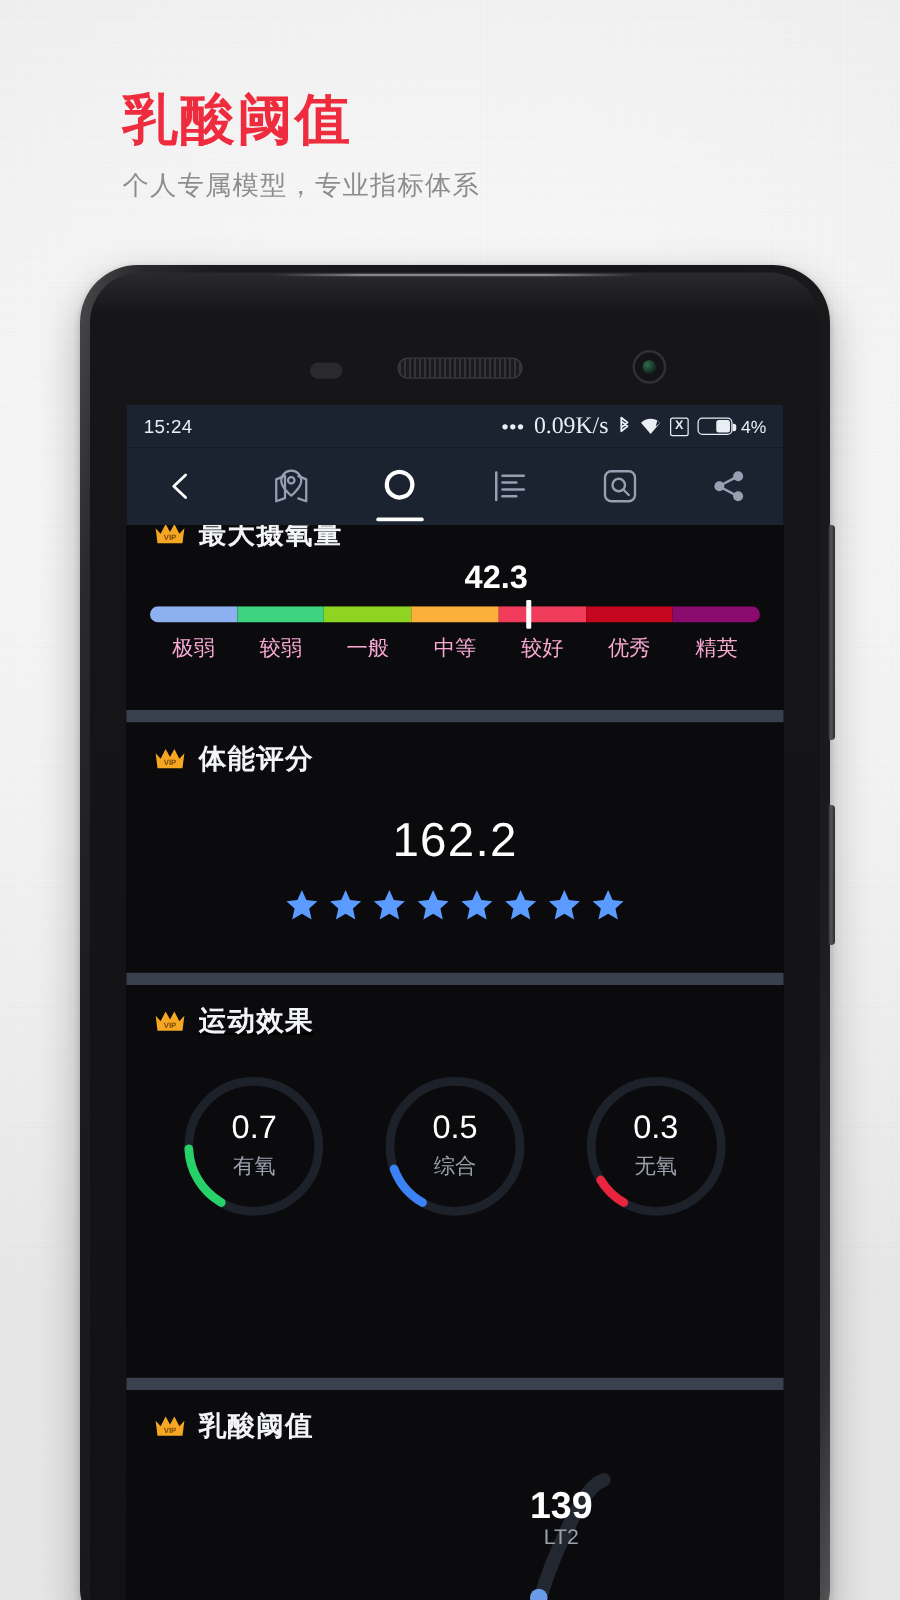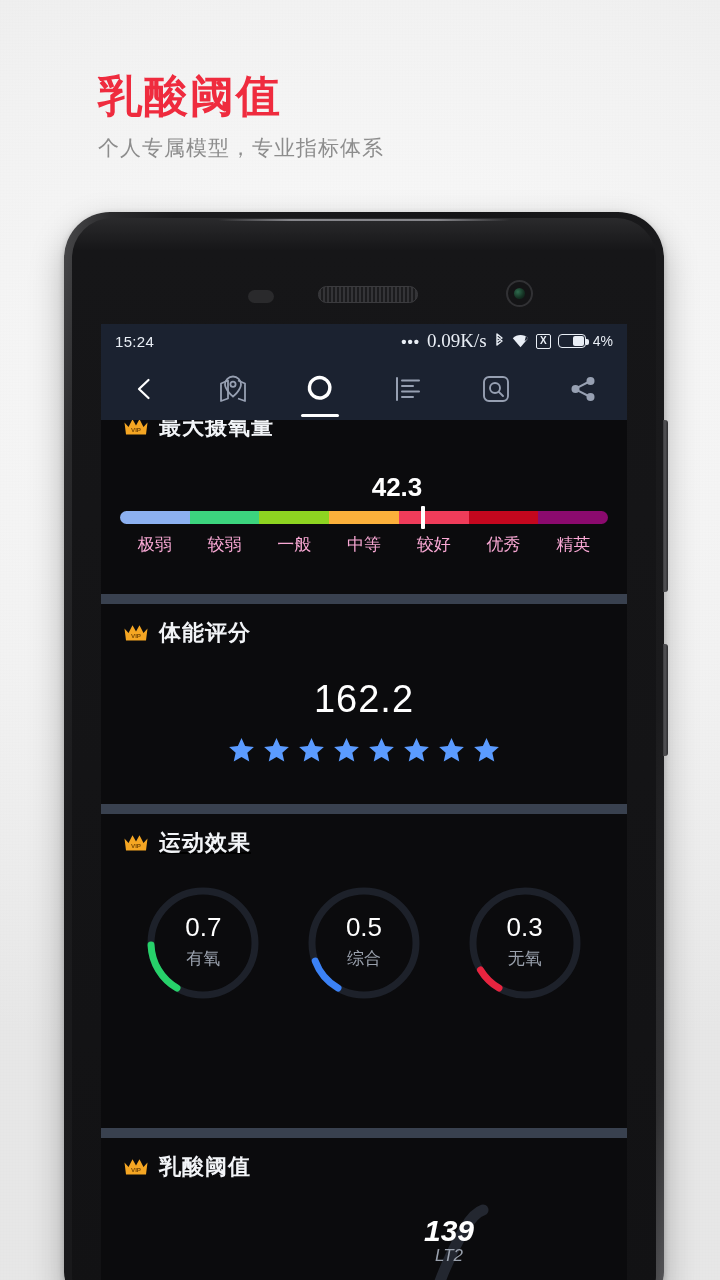--- a/index.html
+++ b/index.html
@@ -148,25 +148,25 @@
   .divider { height: 10px; background: #39414f; }
 
   .card-head {
     display: flex; align-items: center; gap: 10px;
     padding: 14px 20px 4px 22px;
   }
   .crown { width: 26px; height: 20px; flex: none; }
   .card-title { color: #f2f4f7; font-size: 22px; font-weight: bold; letter-spacing: 1px; }
 
   
-  .vo2-card { height: 174px; overflow: hidden; }
+  .vo2-card { height: 148px; overflow: hidden; }
   .vo2-card .card-head { padding-top: 0; margin-top: -8px; }
   .vo2-value {
     text-align: center; color: #ffffff; font-size: 26px; font-weight: bold;
-    margin-top: 26px; position: relative; left: 33px;
+    position: relative; left: 33px;
   }
   .grad-wrap { position: relative; margin: 8px 19px 0 19px; }
   .grad-bar {
     height: 13px; border-radius: 7px; overflow: hidden;
     display: flex;
   }
   .grad-bar > span { flex: 1; display: block; }
   .grad-marker {
     position: absolute; top: -5px; width: 4px; height: 23px;
     background: #ffffff; border-radius: 1px;
@@ -202,21 +202,21 @@
     align-items: center; justify-content: center; padding-bottom: 4px;
   }
   .ring-val { color: #ffffff; font-size: 26px; font-weight: 300; }
   .ring-lbl { color: #9aa1ad; font-size: 17px; margin-top: 4px; }
 
   
   .lt-card { height: 170px; position: relative; overflow: hidden; }
   .lt-chart { position: absolute; left: 0; right: 0; top: 46px; height: 124px; }
   .lt-labels {
     position: absolute; left: 308px; top: 76px;
-    text-align: center; width: 80px; font-style: italic;
+    text-align: center; width: 80px;
   }
   .lt-val { color: #ffffff; font-size: 30px; font-weight: bold; }
   .lt-sub { color: #9aa1ad; font-size: 17px; margin-top: -2px; }
 </style>
 </head>
 <body>
 
 <div class="noise"></div>
 
 <div class="promo">

